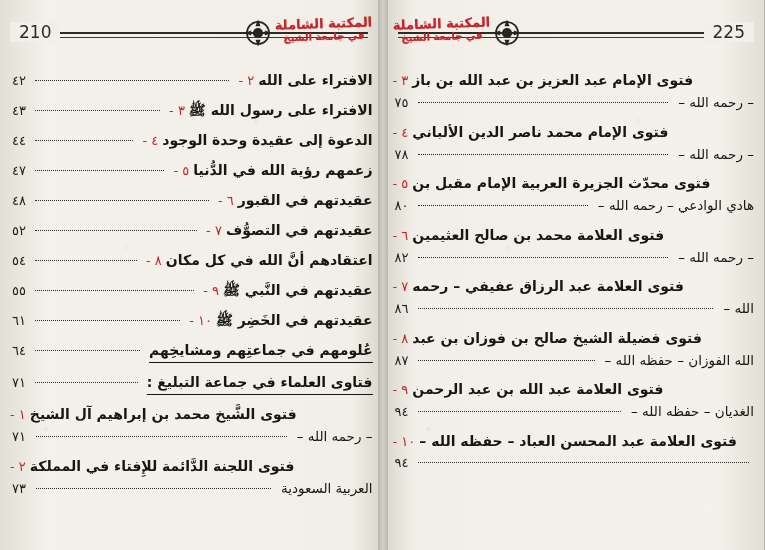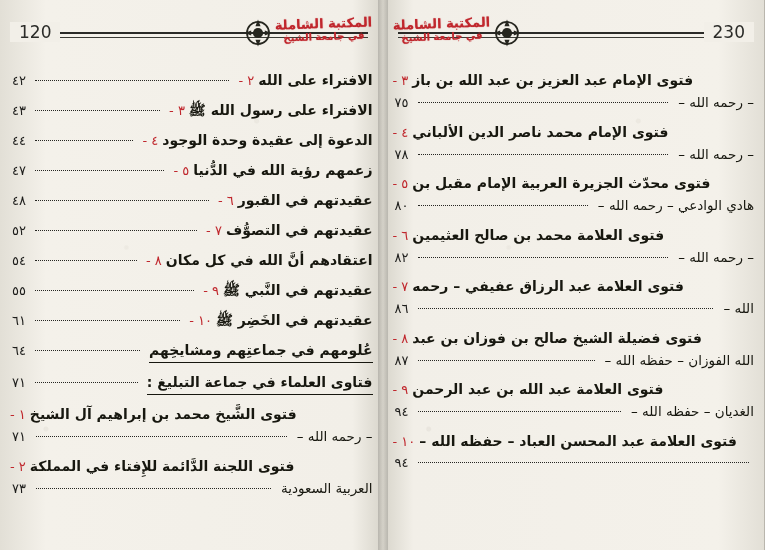--- a/index.html
+++ b/index.html
@@ -171,21 +171,21 @@
 </head>
 <body>
 
 <div class="book">
 
   <div class="page left">
     <div class="speck"></div>
 
     <div class="header">
       <div class="hdr-rule"></div>
-      <div class="page-num">230</div>
+      <div class="page-num">225</div>
       <div style="flex:1"></div>
       <div class="ornament">
         <svg viewBox="0 0 40 40" width="34" height="34">
           <circle cx="20" cy="20" r="13" fill="none" stroke="#26261f" stroke-width="2"></circle>
           <circle cx="20" cy="20" r="6" fill="#26261f"></circle>
           <path d="M20 4 L23 12 L17 12 Z M36 20 L28 23 L28 17 Z M20 36 L17 28 L23 28 Z M4 20 L12 17 L12 23 Z" fill="#26261f"></path>
         </svg>
       </div>
       <div class="stamp">
         <span class="l1">المكتبة الشاملة</span>
@@ -303,21 +303,21 @@
         <span class="l2">في جامعة الشيخ</span>
       </div>
       <div class="ornament">
         <svg viewBox="0 0 40 40" width="34" height="34">
           <circle cx="20" cy="20" r="13" fill="none" stroke="#26261f" stroke-width="2"></circle>
           <circle cx="20" cy="20" r="6" fill="#26261f"></circle>
           <path d="M20 4 L23 12 L17 12 Z M36 20 L28 23 L28 17 Z M20 36 L17 28 L23 28 Z M4 20 L12 17 L12 23 Z" fill="#26261f"></path>
         </svg>
       </div>
       <div style="flex:1"></div>
-      <div class="page-num">120</div>
+      <div class="page-num">210</div>
     </div>
 
     <div class="toc">
 
       <div class="row">
         <div class="entry">
           <span class="txt">الافتراء على الله</span>
           <span class="num">٢ -</span>
           <span class="leader"></span>
           <span class="pg">٤٢</span>

